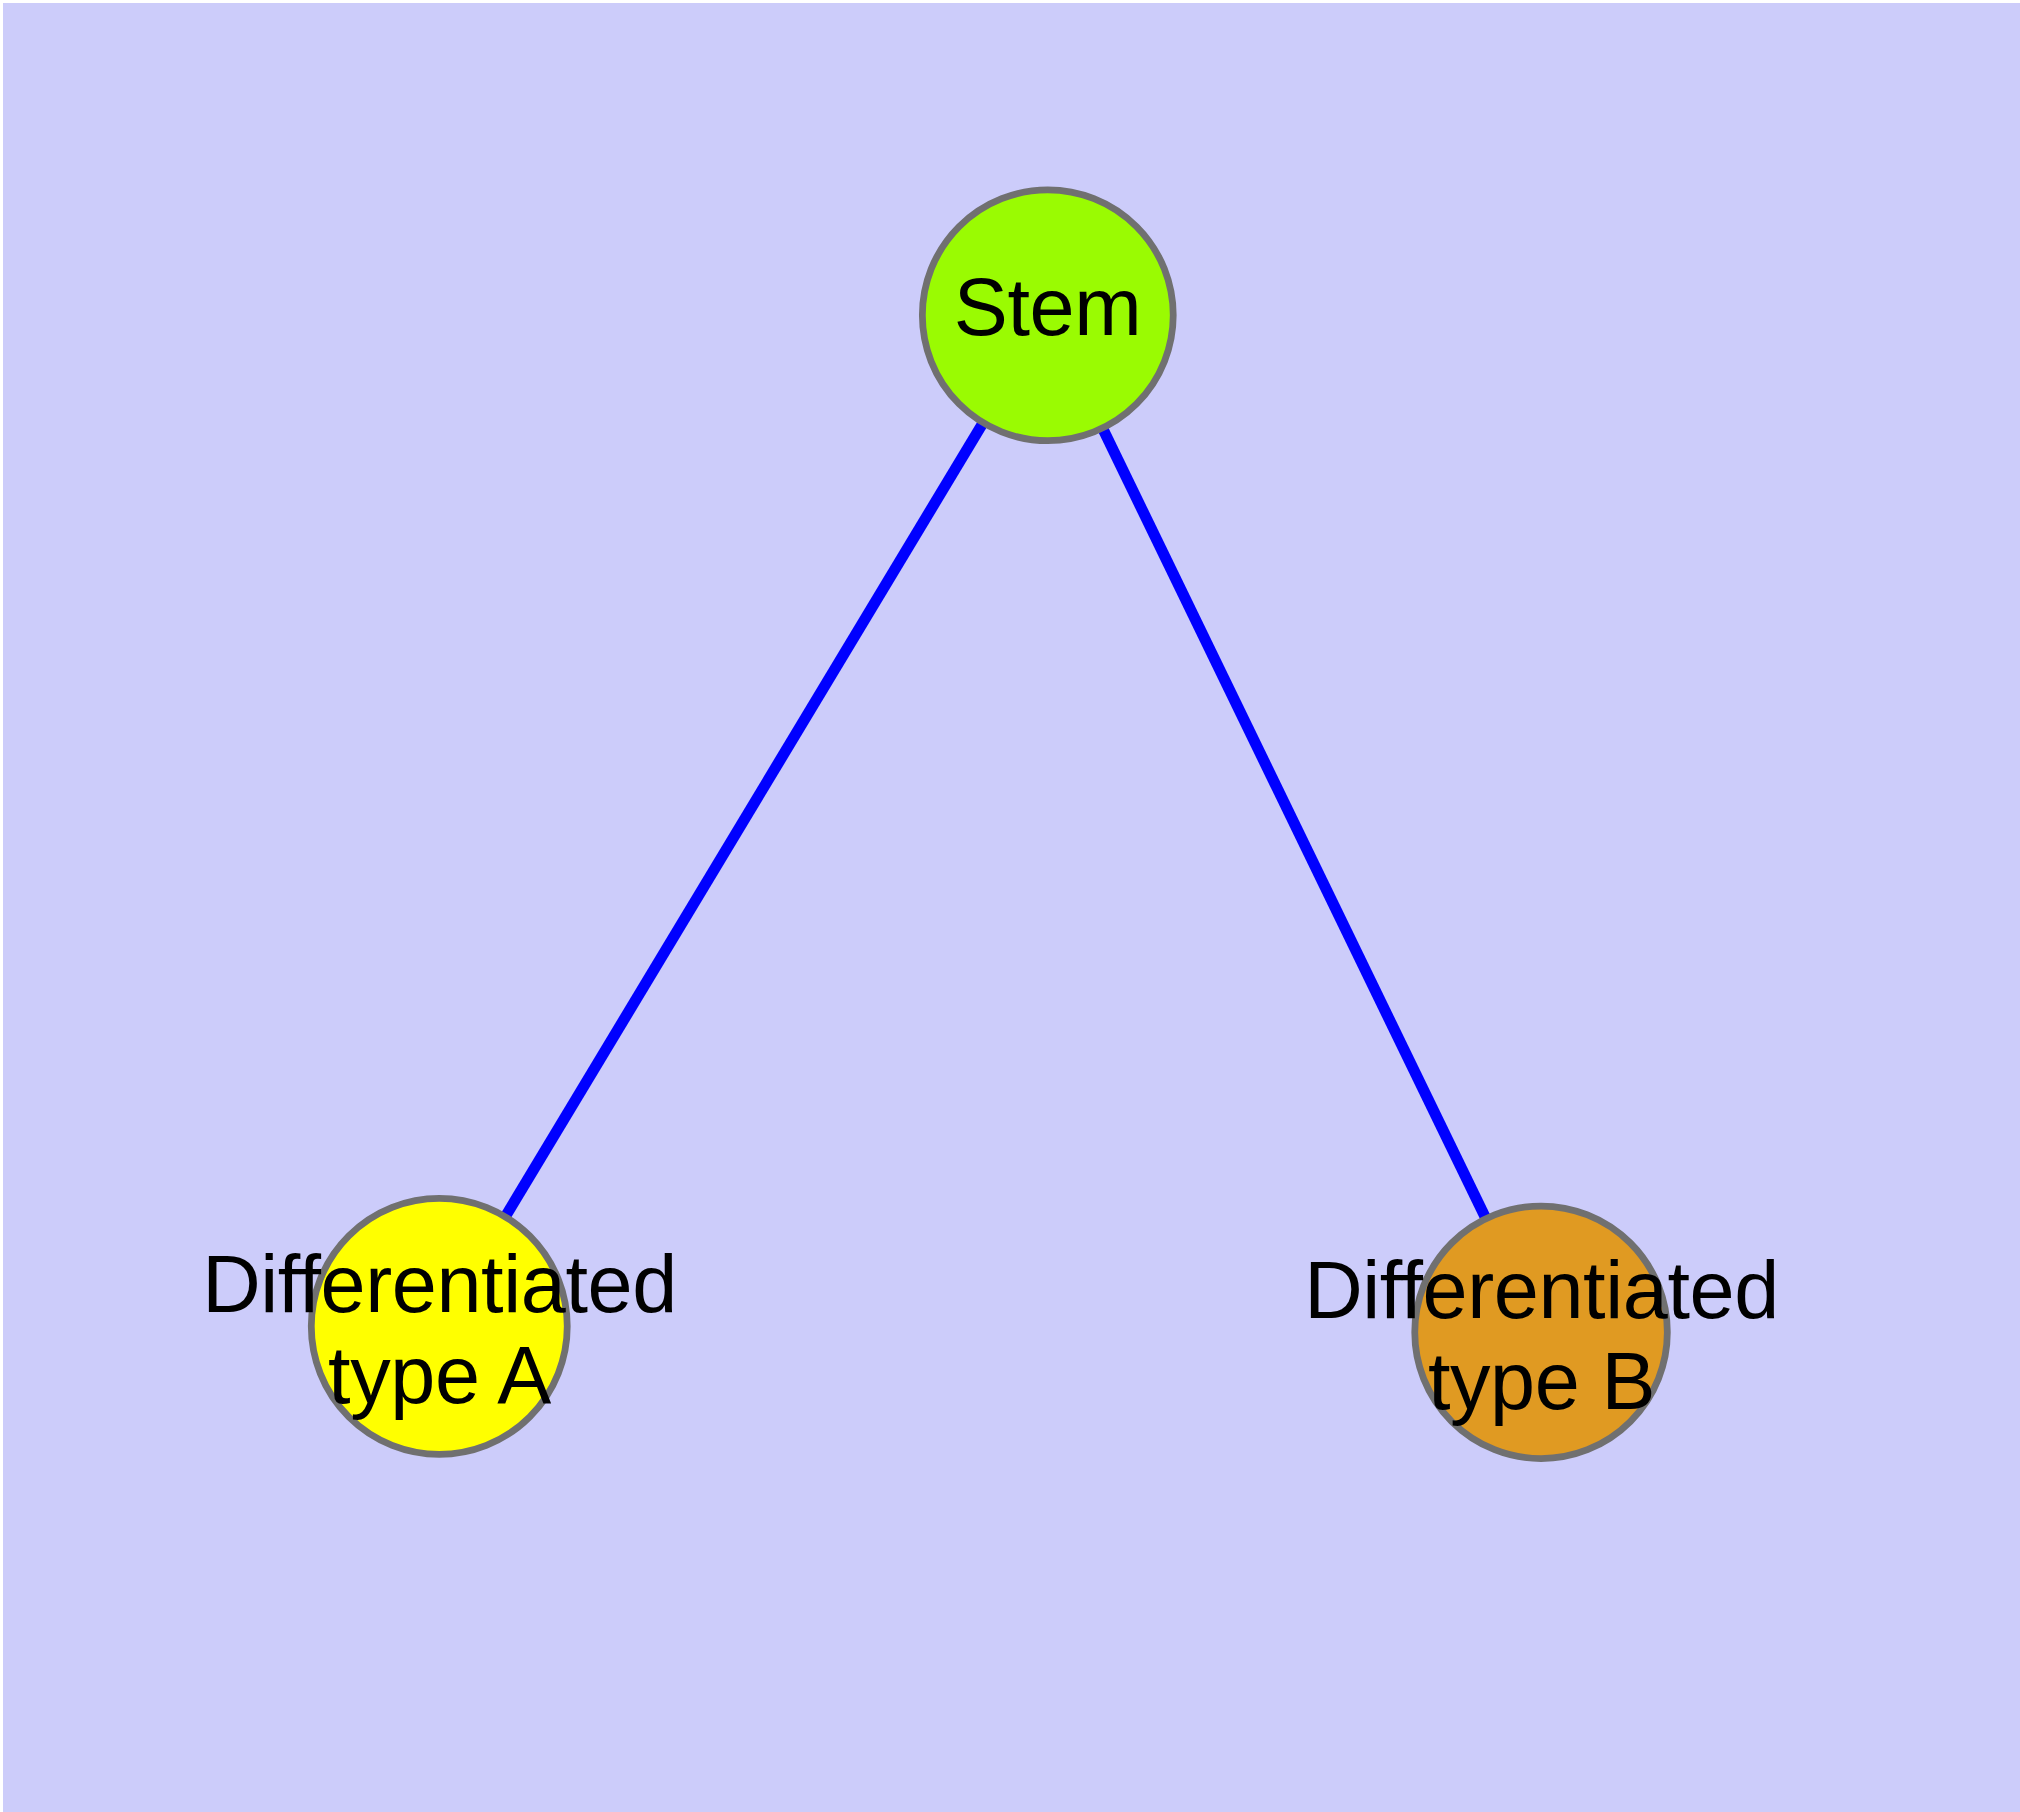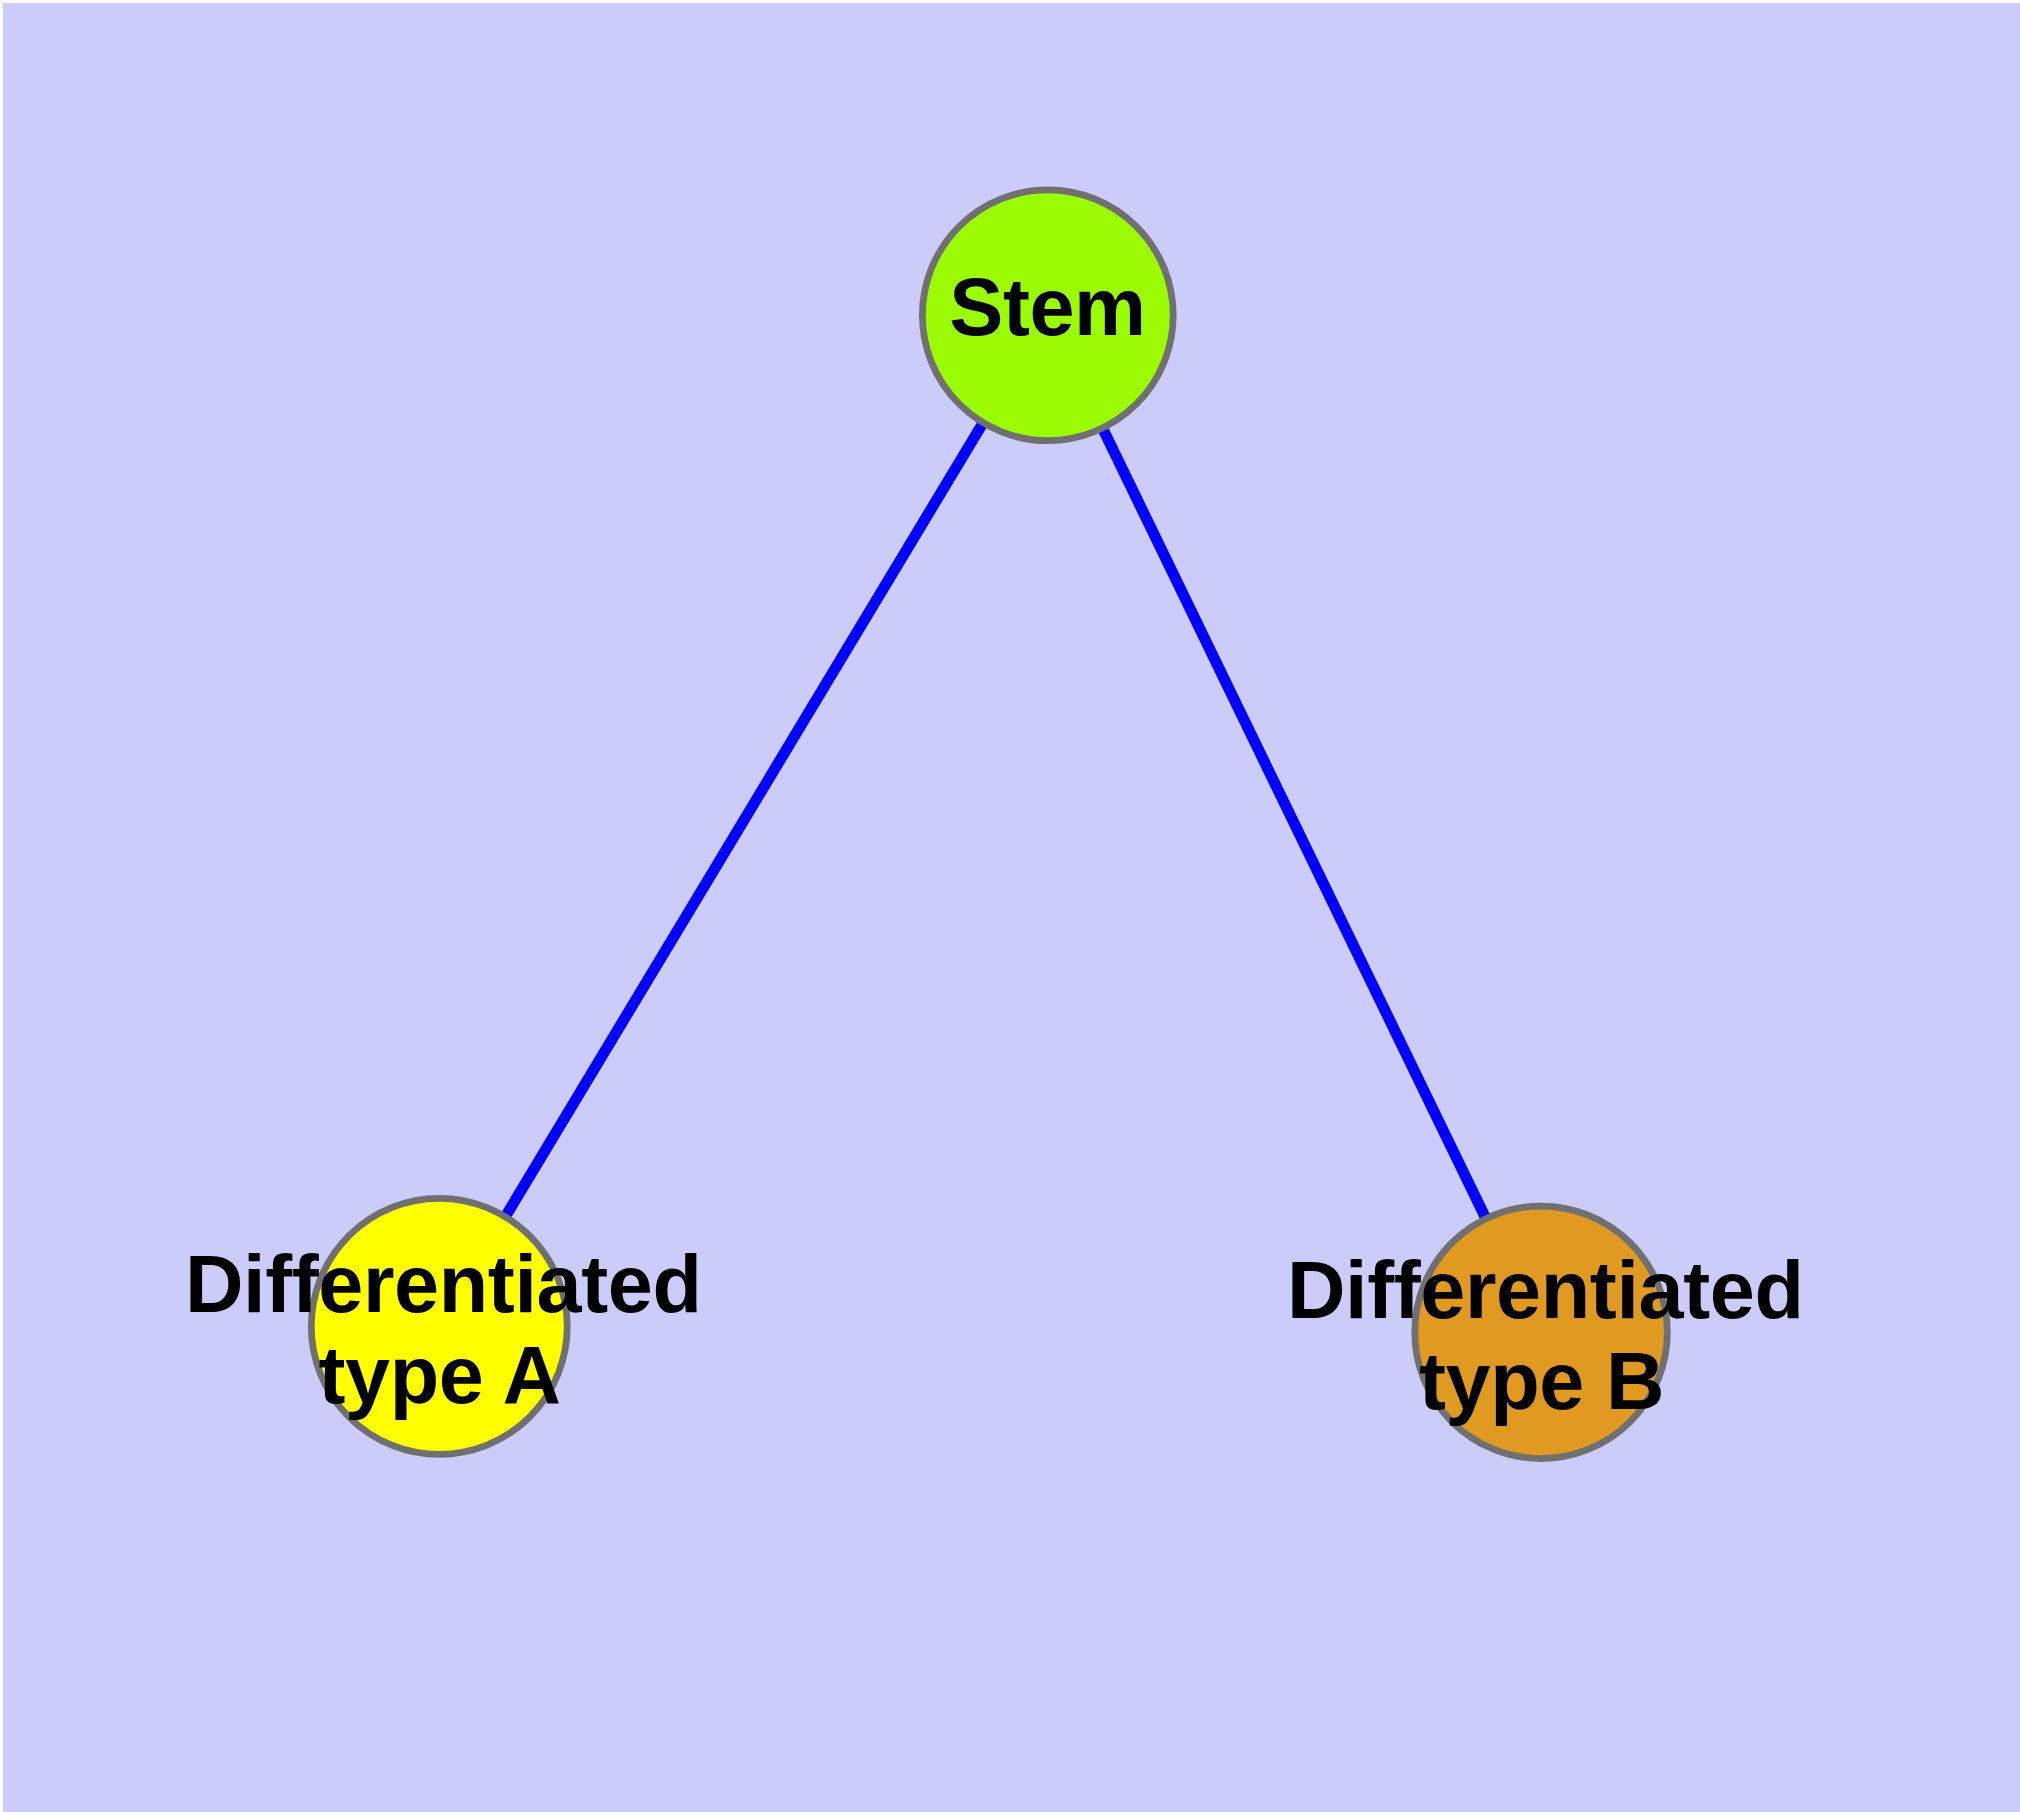--- a/index.html
+++ b/index.html
@@ -27,21 +27,21 @@
     position: absolute;
     left: 0;
     top: 0;
     width: 2021px;
     height: 1812px;
   }
   .node-label {
     position: absolute;
     text-align: center;
     color: #000000;
-    font-weight: bold;
+    font-weight: normal;
     font-family: "Liberation Sans", sans-serif;
     line-height: 1.12;
     white-space: pre;
     pointer-events: none;
     letter-spacing: -0.4px;
   }
   #label-stem {
     font-size: 81px;
     left: 793px;
     top: 262px;

